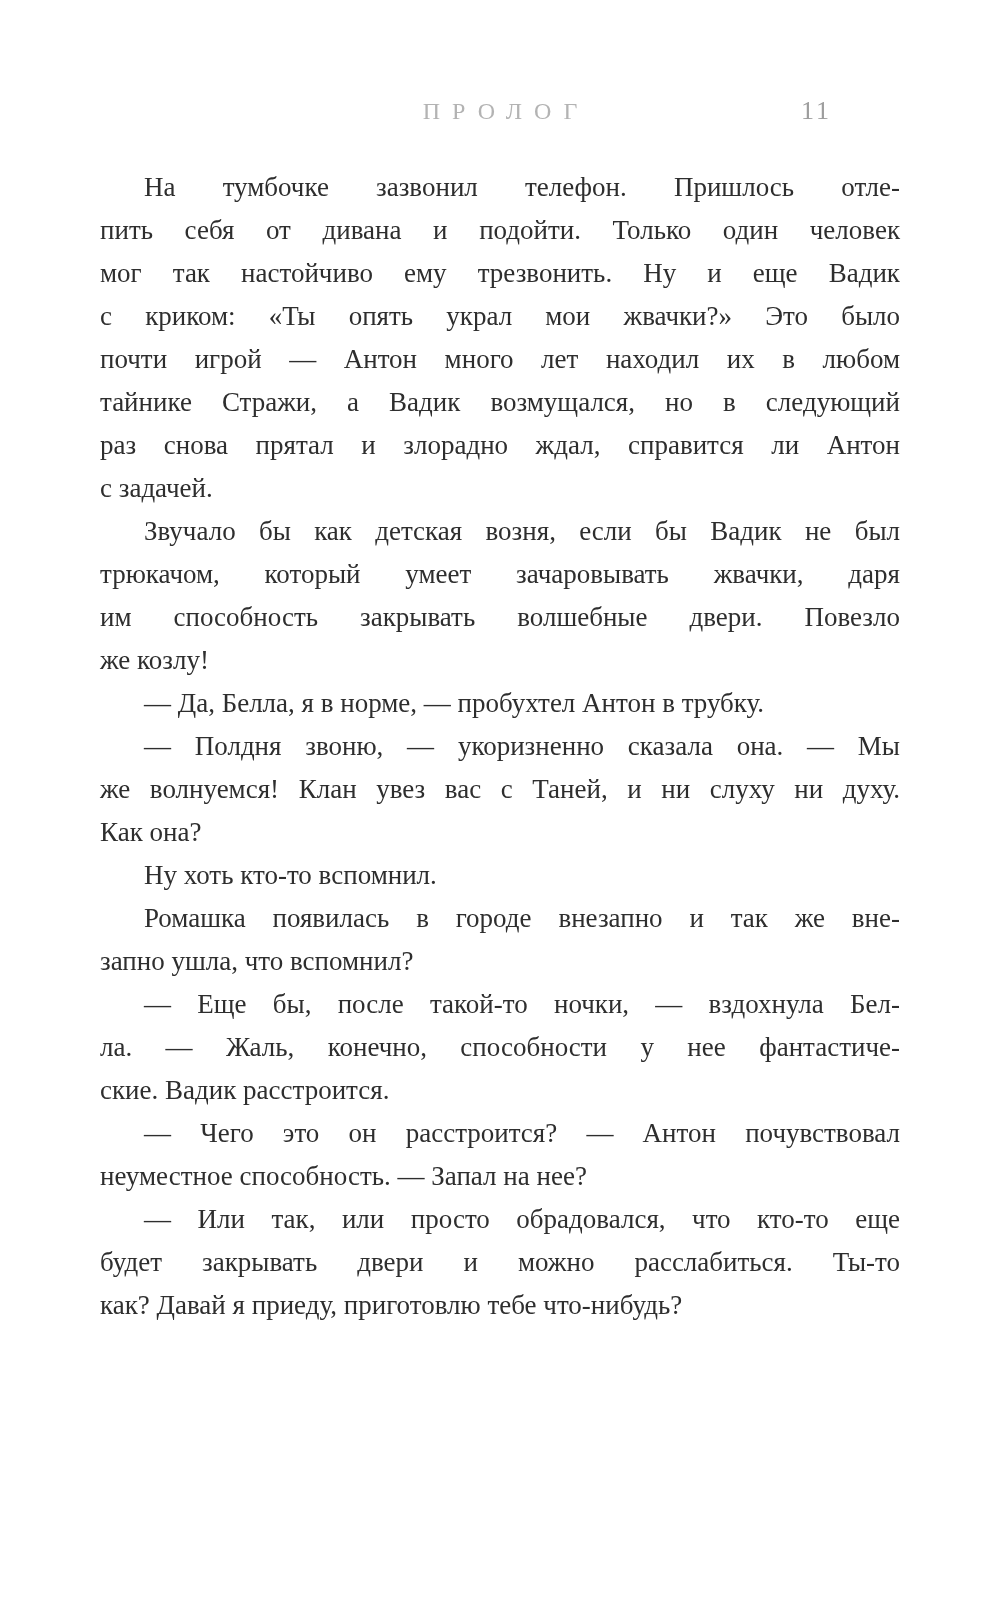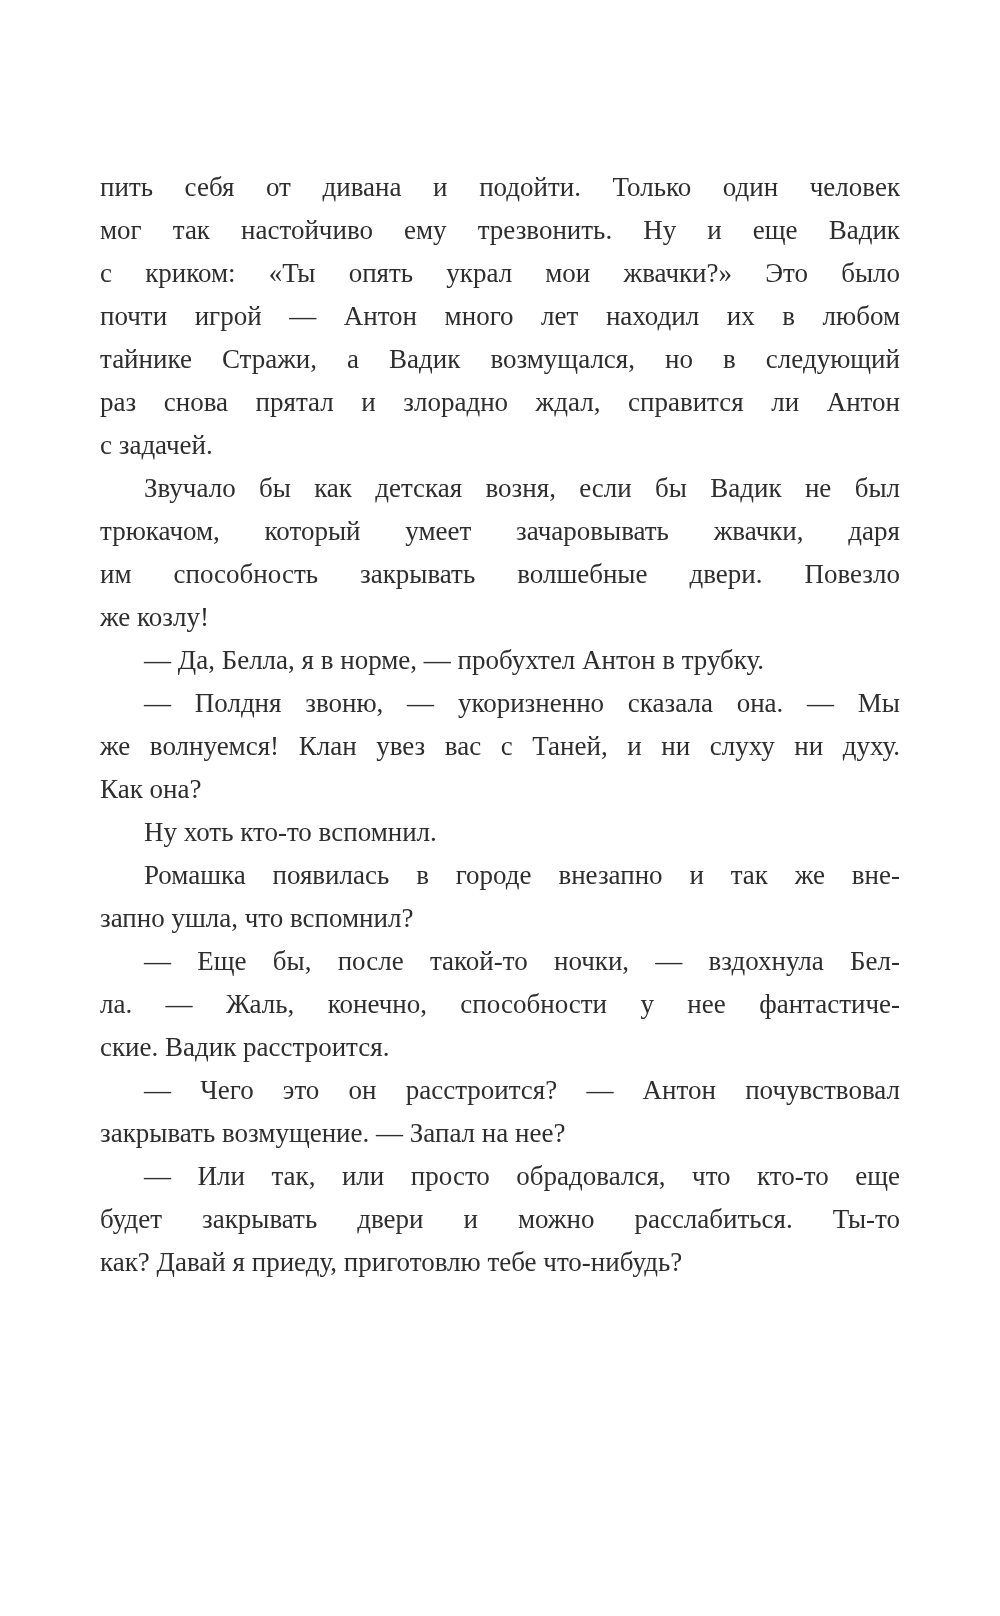--- a/index.html
+++ b/index.html
@@ -65,22 +65,27 @@
   .line.first { text-indent: 44px; }
   .line.last {
     text-align: center;
     text-align-last: left;
   }
 </style>
 </head>
 <body>
 
 <div class="page">
+  <header class="page-header">
+    <div class="running-title">ПРОЛОГ</div>
+    <div class="page-number">11</div>
+  </header>
   <main class="page-body">
       <div class="paragraph">
+        <div class="line first">На тумбочке зазвонил телефон. Пришлось отле-</div>
         <div class="line">пить себя от дивана и подойти. Только один человек</div>
         <div class="line">мог так настойчиво ему трезвонить. Ну и еще Вадик</div>
         <div class="line">с криком: «Ты опять украл мои жвачки?» Это было</div>
         <div class="line">почти игрой — Антон много лет находил их в любом</div>
         <div class="line">тайнике Стражи, а Вадик возмущался, но в следующий</div>
         <div class="line">раз снова прятал и злорадно ждал, справится ли Антон</div>
         <div class="line last">с задачей.</div>
       </div>
       <div class="paragraph">
         <div class="line first">Звучало бы как детская возня, если бы Вадик не был</div>
@@ -103,21 +108,21 @@
         <div class="line first">Ромашка появилась в городе внезапно и так же вне-</div>
         <div class="line last">запно ушла, что вспомнил?</div>
       </div>
       <div class="paragraph">
         <div class="line first">— Еще бы, после такой-то ночки, — вздохнула Бел-</div>
         <div class="line">ла. — Жаль, конечно, способности у нее фантастиче-</div>
         <div class="line last">ские. Вадик расстроится.</div>
       </div>
       <div class="paragraph">
         <div class="line first">— Чего это он расстроится? — Антон почувствовал</div>
-        <div class="line last">закрывать возмущение. — Запал на нее?</div>
+        <div class="line last">неуместное способность. — Запал на нее?</div>
       </div>
       <div class="paragraph">
         <div class="line first">— Или так, или просто обрадовался, что кто-то еще</div>
         <div class="line">будет закрывать двери и можно расслабиться. Ты-то</div>
         <div class="line last">как? Давай я приеду, приготовлю тебе что-нибудь?</div>
       </div>
     </main>
 </div>
 
 </body></html>

